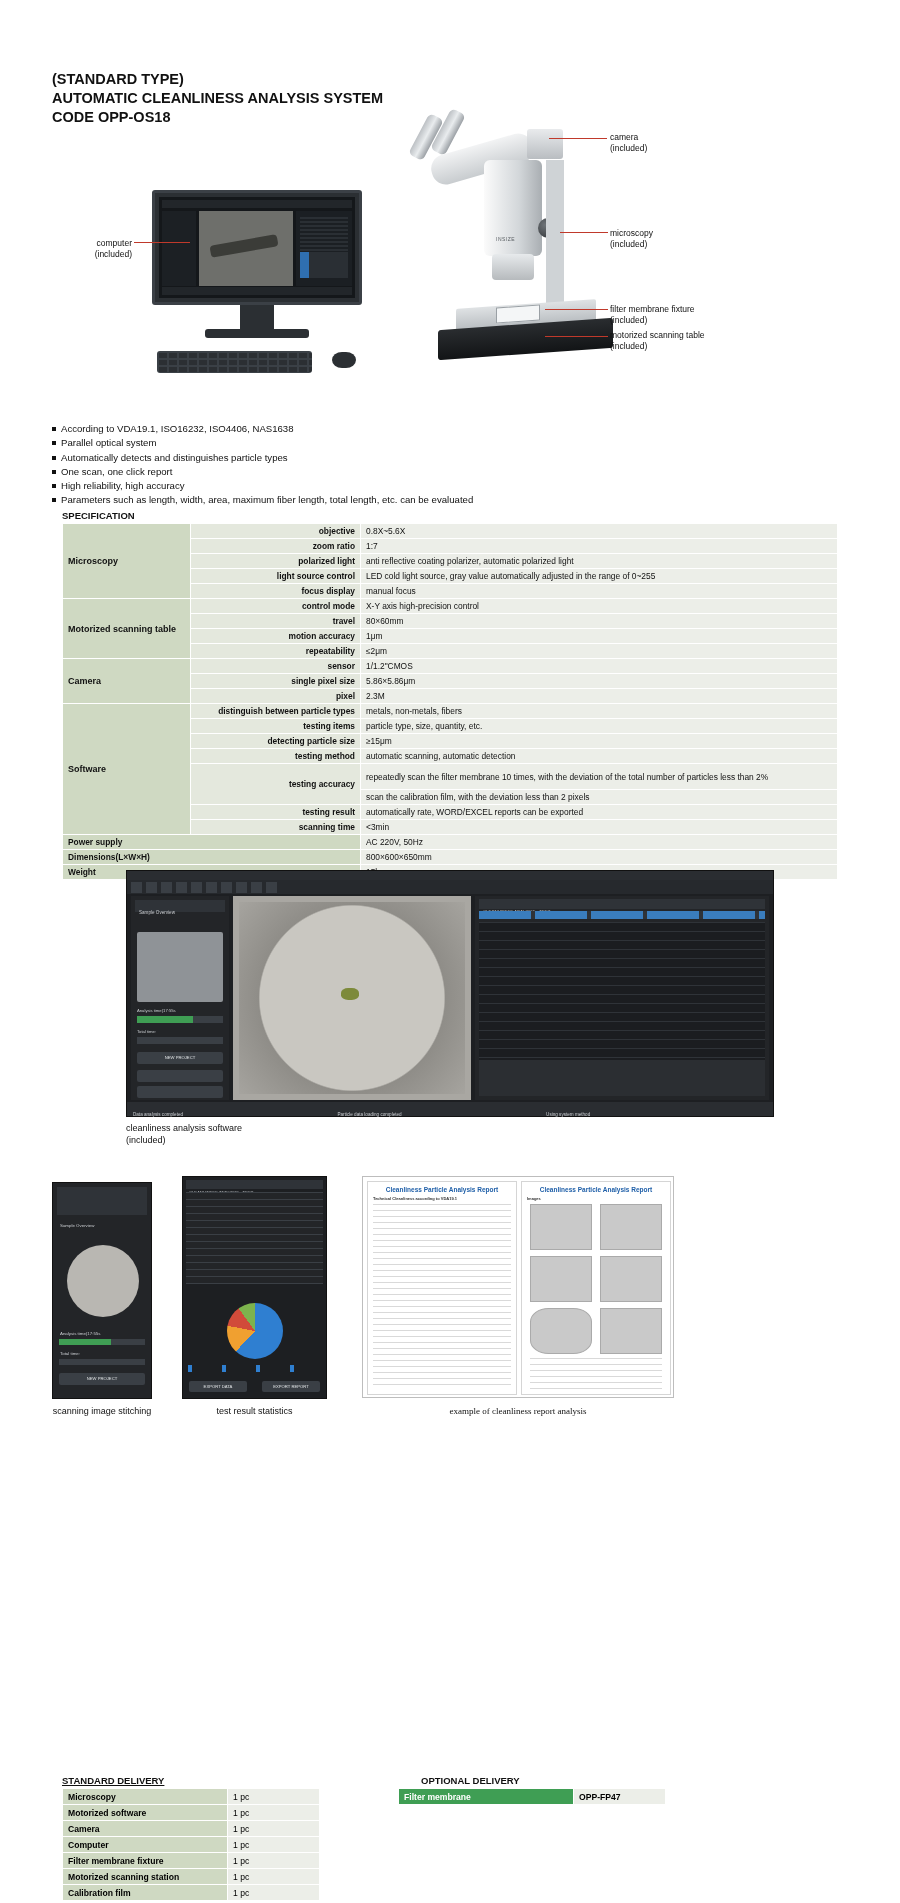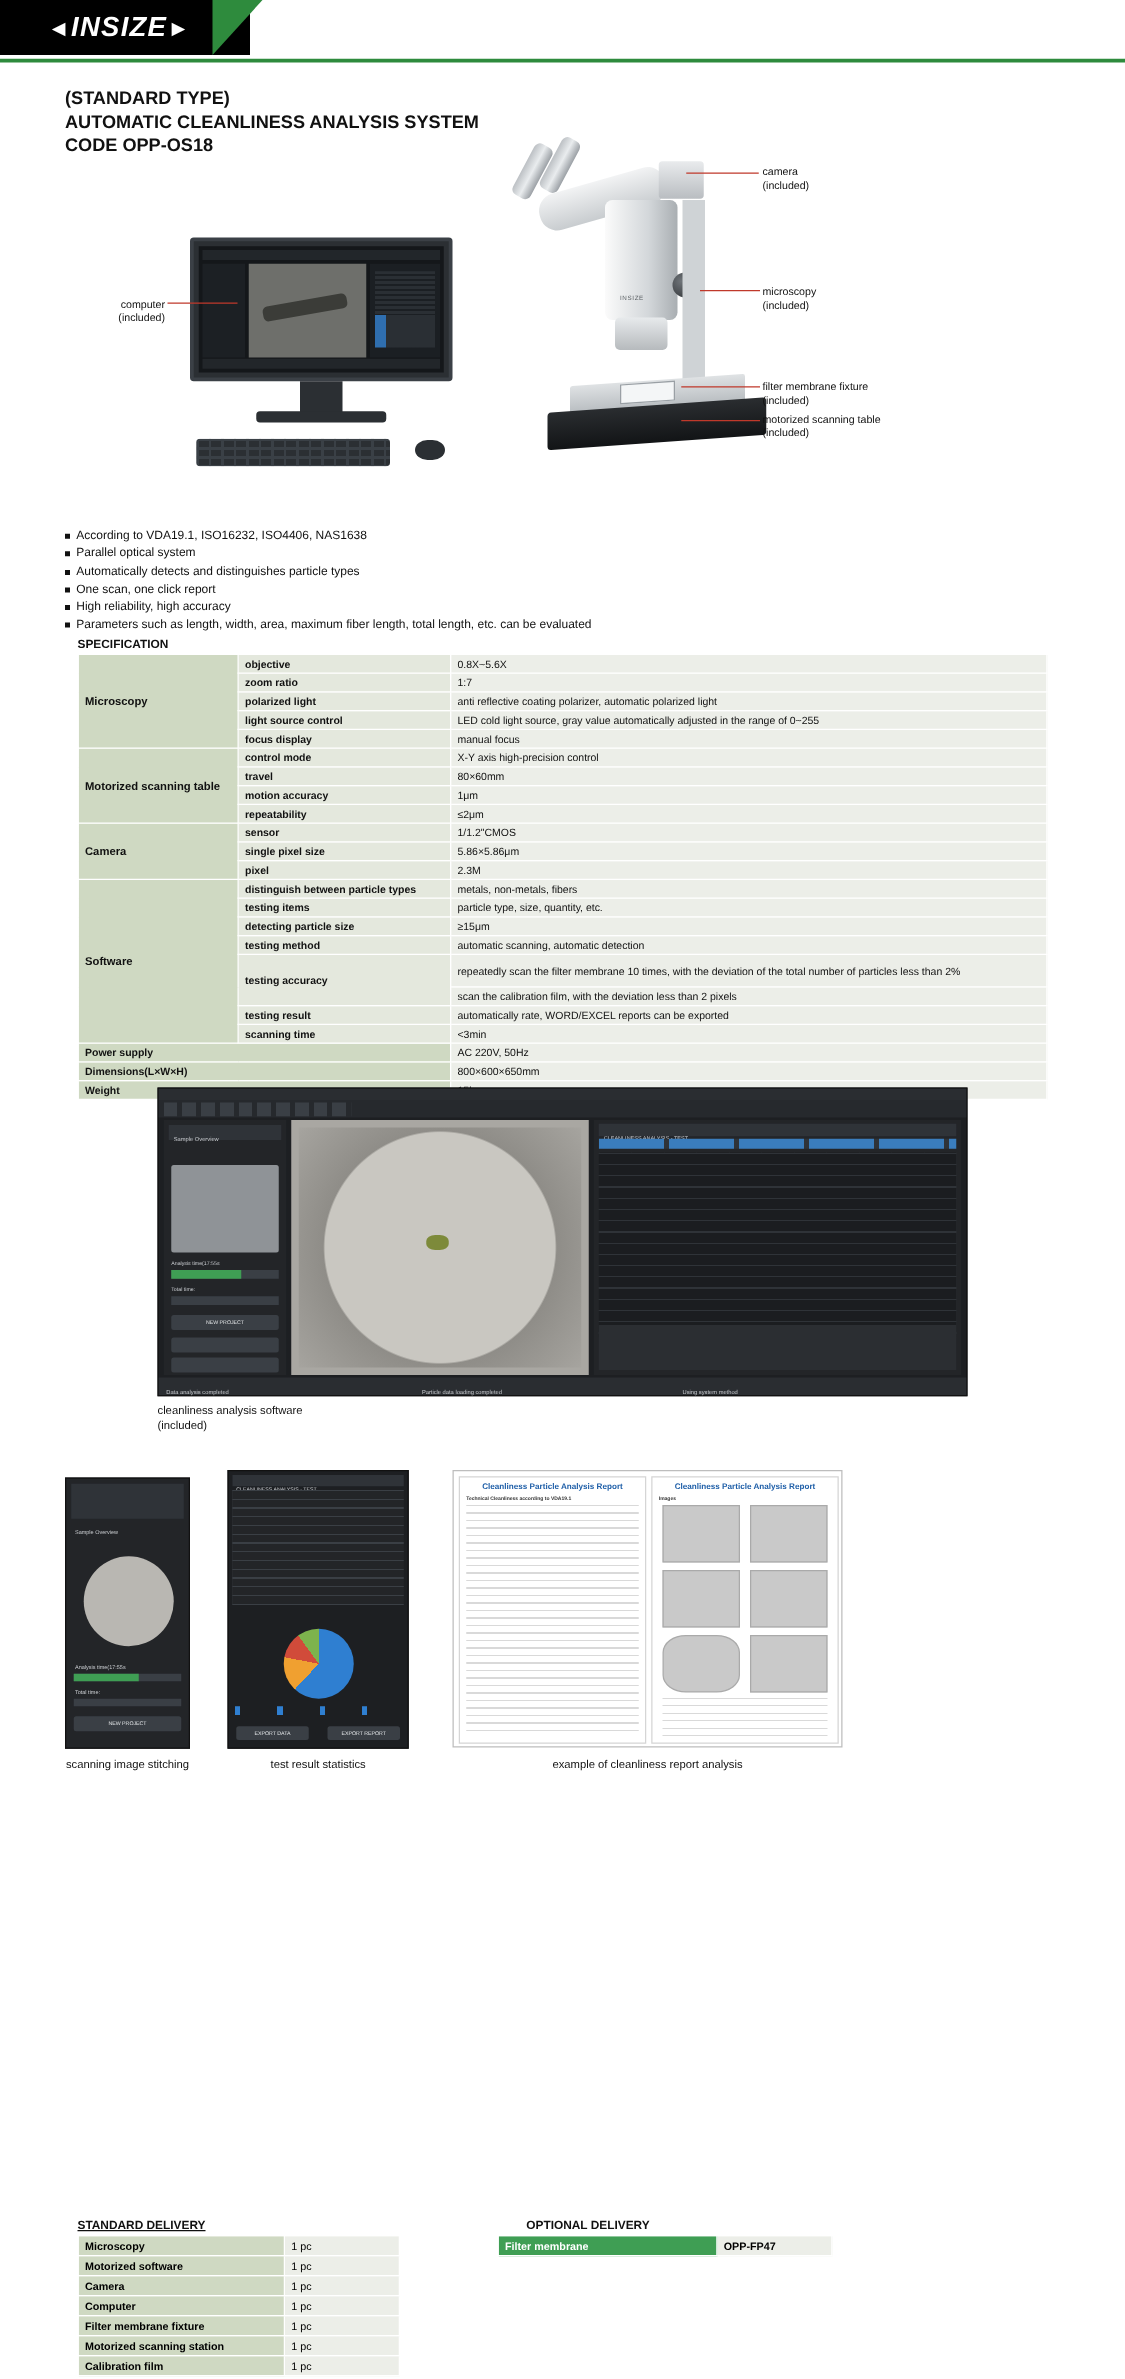--- a/index.html
+++ b/index.html
@@ -155,21 +155,21 @@
   
   .spec-label {
     position: absolute; left: 62px; top: 510px; font-size: 9.5px; font-weight: bold; color:#111;
   }
   table.spec {
     position: absolute; left: 62px; top: 523px; width: 776px;
     border-collapse: collapse; font-size: 8.4px; color: #111;
   }
   table.spec td { border: 1px solid #ffffff; padding: 2px 5px; vertical-align: middle; }
   td.cat { background: #cfd9c2; font-weight: bold; width: 128px; font-size: 9px; }
-  td.key { background: #e4e8dd; font-weight: bold; width: 170px; }
+  td.key { background: #e4e8dd; font-weight: bold; width: 170px; text-align: right; }
   td.val { background: #eceee8; }
   td.fullkey { background: #cfd9c2; font-weight: bold; }
 
   
   .sw-shot {
     position: absolute; left: 126px; top: 870px; width: 648px; height: 247px;
     background: #1d1f22; border: 1px solid #111;
   }
   .sw-menubar { position:absolute; left:0; top:0; right:0; height: 9px; background:#2a2d31; }
   .sw-menubar span { font-size:4.2px; color:#c9ccd0; margin-left:5px; line-height:9px; display:inline-block;}
@@ -251,28 +251,20 @@
   }
   table.optional td { border:1px solid #fff; padding: 2.5px 5px; }
   table.optional td.oname { background:#3f9e54; color:#fff; font-weight:bold; width: 175px; }
   table.optional td.ocode { background:#eceee8; font-weight:bold; }
 </style>
 </head>
 <body>
 
 <div class="page">
 
-  <div class="header">
-    <div class="header-black"></div>
-    <div class="header-green-tri"></div>
-    <div class="logo">
-      <span class="arrow-l">◄</span><span>INSIZE</span><span class="arrow-r">►</span>
-    </div>
-    <div class="header-green-line"></div>
-  </div>
 
   <div class="title-block">
     <div>(STANDARD TYPE)</div>
     <div>AUTOMATIC CLEANLINESS ANALYSIS SYSTEM</div>
     <div>CODE OPP-OS18</div>
   </div>
 
   <div class="photo-area">
 
     <div class="monitor">
@@ -546,21 +538,21 @@
       <div style="position:absolute;left:5px;top:14px;font-size:4px;font-weight:bold;color:#333;">Images</div>
       <div class="rep-img" style="left:8px;top:22px;width:62px;height:46px;"></div>
       <div class="rep-img" style="left:78px;top:22px;width:62px;height:46px;"></div>
       <div class="rep-img" style="left:8px;top:74px;width:62px;height:46px;"></div>
       <div class="rep-img" style="left:78px;top:74px;width:62px;height:46px;"></div>
       <div class="rep-img" style="left:8px;top:126px;width:62px;height:46px;border-radius:30%;"></div>
       <div class="rep-img" style="left:78px;top:126px;width:62px;height:46px;"></div>
       <div class="rep-lines" style="left:8px;right:8px;top:176px;bottom:4px;"></div>
     </div>
   </div>
-  <div class="panel-caption" style="left:362px;top:1406px;width:312px;">example of cleanliness report analysis</div>
+  <div class="panel-caption" style="left:362px;top:1406px;width:312px;font-family:Liberation Serif, serif;">example of cleanliness report analysis</div>
 
   <div class="std-label">STANDARD DELIVERY</div>
   <table class="delivery">
     <tbody>
       <tr>
         <td class="dname">Microscopy</td>
         <td class="dqty">1 pc</td>
       </tr>
       <tr>
         <td class="dname">Motorized software</td>

